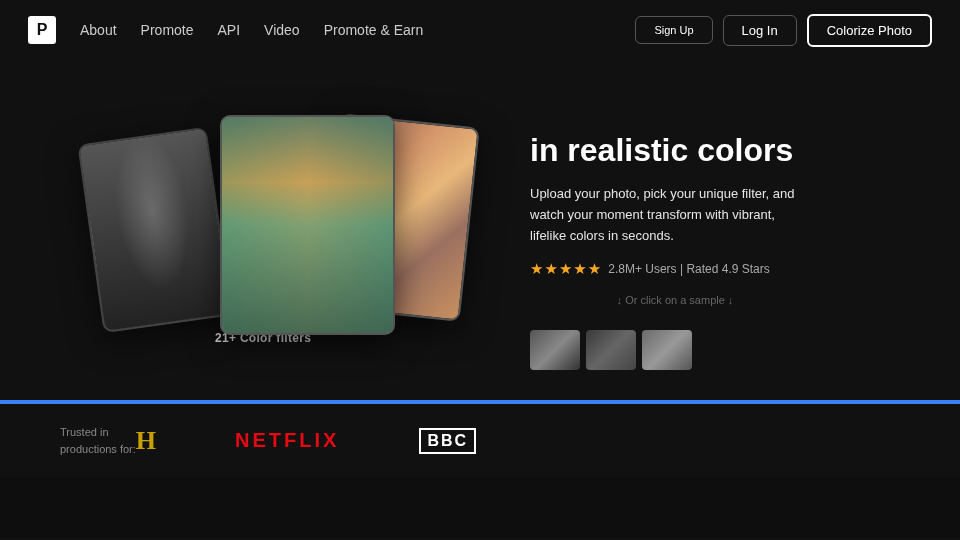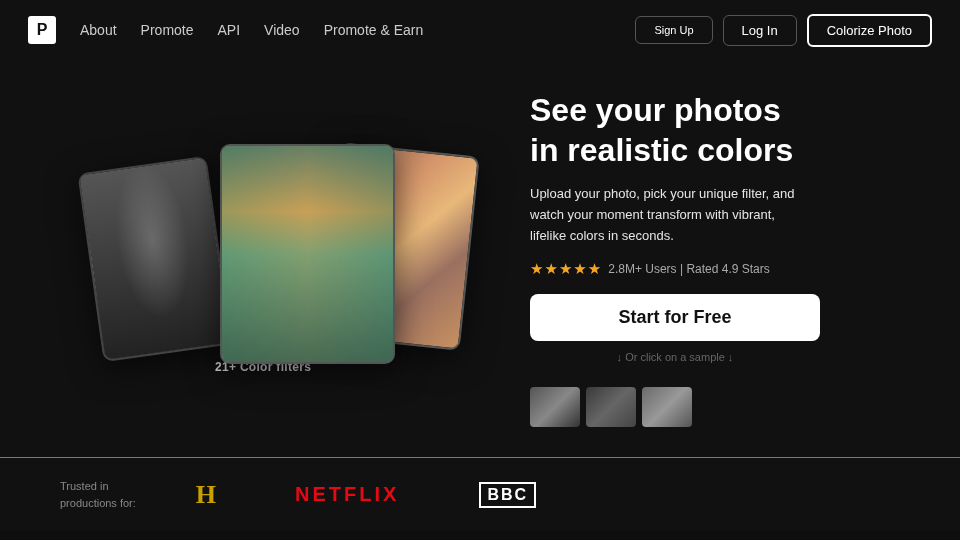--- a/index.html
+++ b/index.html
@@ -254,22 +254,21 @@
     }
     .thumb-1 { background: linear-gradient(135deg, #555 0%, #888 50%, #333 100%); }
     .thumb-2 { background: linear-gradient(135deg, #3a3a3a 0%, #666 50%, #444 100%); }
     .thumb-3 { background: linear-gradient(135deg, #6a6a6a 0%, #999 50%, #555 100%); }
 
     
     .trusted-section {
       display: flex;
       align-items: center;
       padding: 20px 60px;
-      gap: 60px;
-      border-top: 1px solid #3b82f6;
+      border-top: 4px solid #3b82f6;
     }
     .trusted-label {
       font-size: 11px;
       color: #888;
       line-height: 1.5;
       white-space: nowrap;
     }
     .brand-logos {
       display: flex;
       align-items: center;
@@ -340,29 +339,28 @@
     <div class="photo-card photo-card-main">
       <div class="colorized-figure"></div>
     </div>
     <div class="photo-card photo-card-right"></div>
     <div class="arrow-hint">↗</div>
     <div class="filter-badge">21+ Color filters</div>
   </div>
 
   <div class="hero-text">
     <h1 class="hero-title">
-      <span>See your photos</span><br>
+      <br>
       <span>in realistic colors</span>
     </h1>
     <p class="hero-desc">Upload your photo, pick your unique filter, and watch your moment transform with vibrant, lifelike colors in seconds.</p>
     <div class="stars-row">
       <span class="stars">★★★★★</span>
       <span class="rating-text">2.8M+ Users | Rated 4.9 Stars</span>
     </div>
-    <button class="btn-start">Start for Free</button>
     <p class="or-sample">↓ Or click on a sample ↓</p>
     <div class="sample-thumbs">
       <div class="thumb thumb-1"></div>
       <div class="thumb thumb-2"></div>
       <div class="thumb thumb-3"></div>
     </div>
   </div>
 </section>
 
 <div class="trusted-section">

